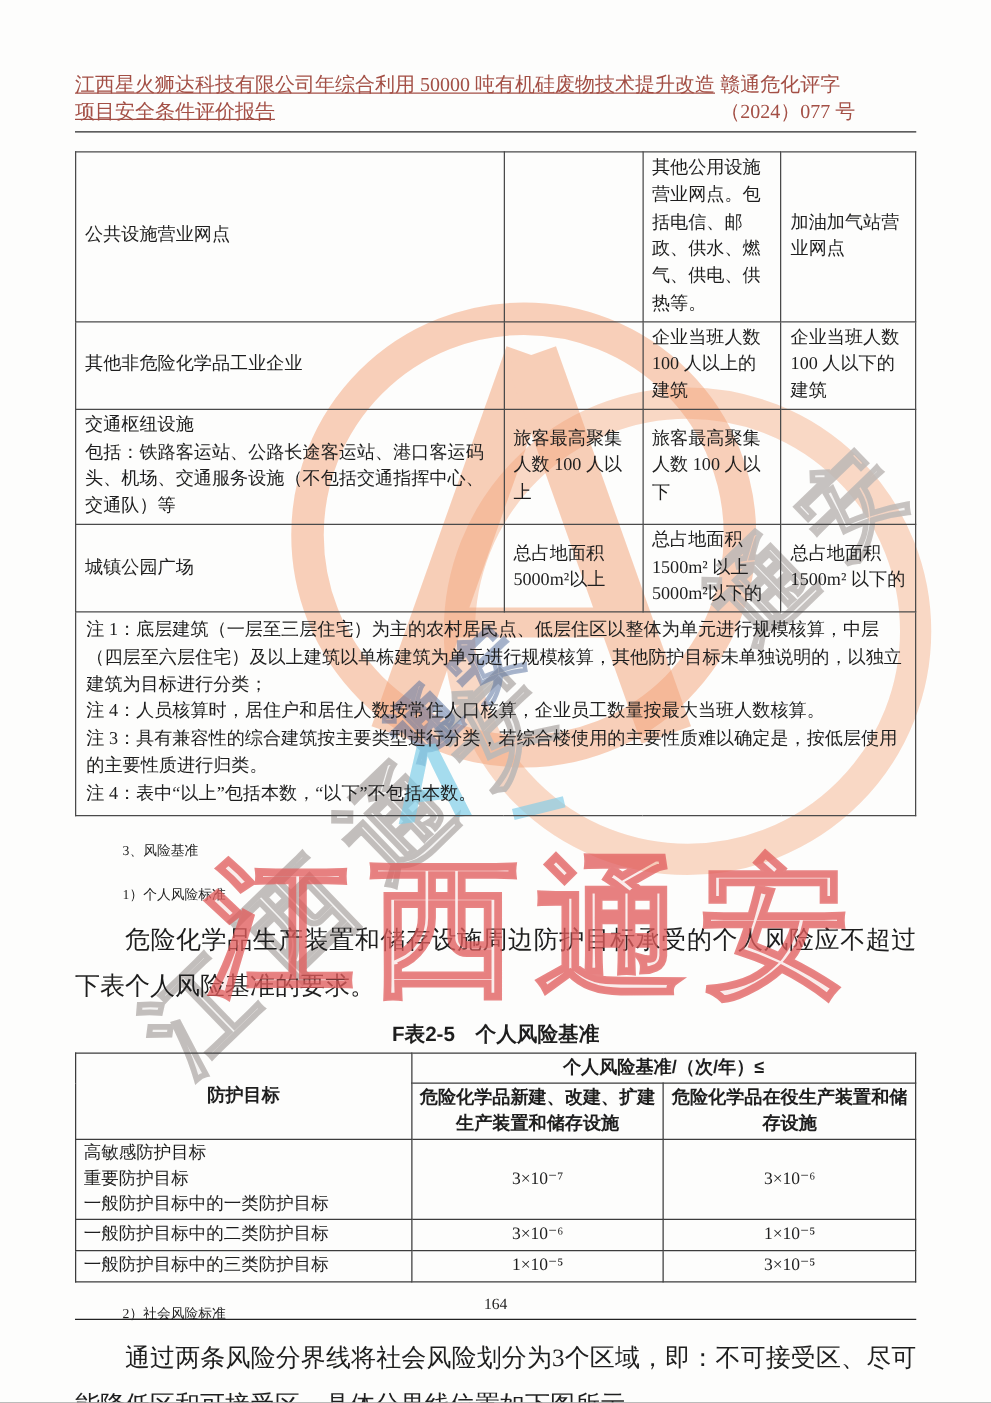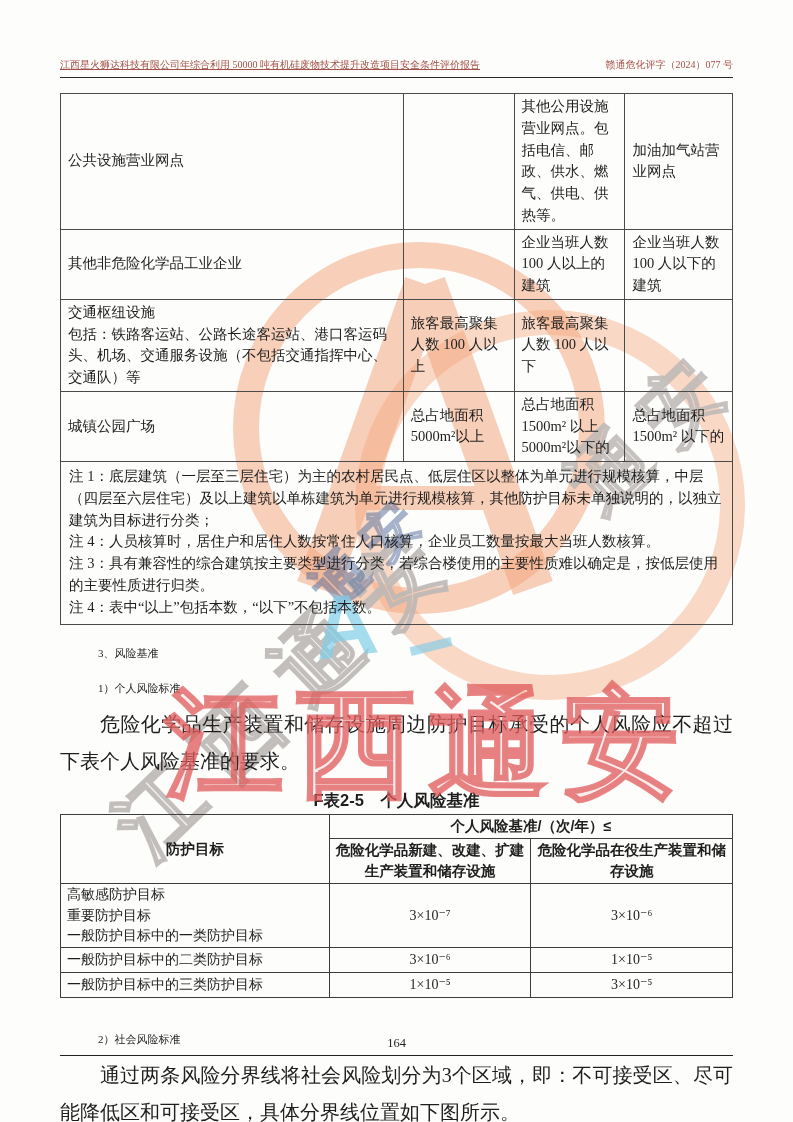--- a/index.html
+++ b/index.html
@@ -46,21 +46,21 @@
   .wm-cyanA{
     left:313px;top:582px;font-size:88px;font-weight:800;z-index:0;
     font-family:"Liberation Sans","DejaVu Sans",sans-serif;
     color:rgba(127,205,232,.7); transform:rotate(-7deg); line-height:1;
   }
   .wm-cyanbar{left:410px;top:642px;width:42px;height:9px;background:rgba(127,205,232,.65);transform:rotate(-14deg);z-index:0;}
   
   .content{position:relative;z-index:1;padding:58px 60px 0 60px;}
   .header{
     display:flex;justify-content:space-between;align-items:flex-end;
-    font-size:10px;color:#a34f45;padding-bottom:5px;border-bottom:1.6px solid #2a2a2a;
+    font-size:16px;color:#a34f45;padding-bottom:5px;border-bottom:1.6px solid #2a2a2a;
     font-family:"Liberation Serif","DejaVu Serif",serif;
   }
   .header .left{text-decoration:underline;}
   table{border-collapse:collapse;width:100%;}
   table,td,th{border:1.3px solid var(--border);}
   .tbl1{margin-top:15px;font-size:14.5px;table-layout:fixed;}
   .tbl1 td{padding:2px 7px;vertical-align:middle;line-height:1.5;}
   .tbl1 .c0{width:51%;} .tbl1 .c1{width:16.5%;} .tbl1 .c2{width:16.5%;} .tbl1 .c3{width:16%;}
   .h44{height:44px;} .h97{height:97px;} .h53{height:53px;} .h86{height:86px;} .h56{height:56px;}
   .notes-cell{padding:4px 8px 6px 8px !important;line-height:1.45;font-size:14.5px;}
@@ -183,21 +183,21 @@
           <td class="tc2 val">1×10⁻⁵</td>
         </tr>
         <tr>
           <td class="tc0 br3">一般防护目标中的三类防护目标</td>
           <td class="tc1 val">1×10⁻⁵</td>
           <td class="tc2 val">3×10⁻⁵</td>
         </tr>
       </tbody>
     </table>
 
-    <div class="sec sec-indent" style="margin-top:24px;">2）社会风险标准</div>
+    <div class="sec sec-indent" style="margin-top:8px;text-decoration:underline;">2）社会风险标准</div>
     <div class="para">通过两条风险分界线将社会风险划分为3个区域，即：不可接受区、尽可能降低区和可接受区，具体分界线位置如下图所示。</div>
 
   </div>
 
   <div class="footer">
     <div class="pagenum">164</div>
     <div class="footline"></div>
   </div>
 
 </div>

